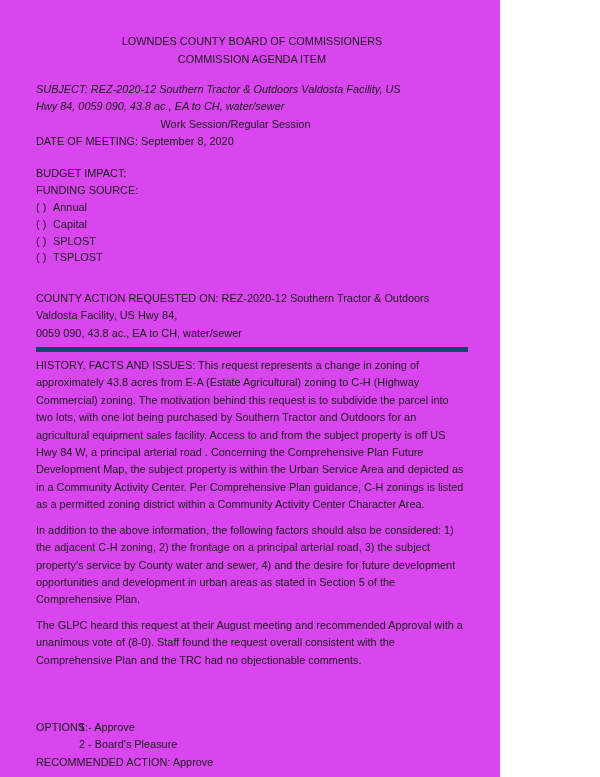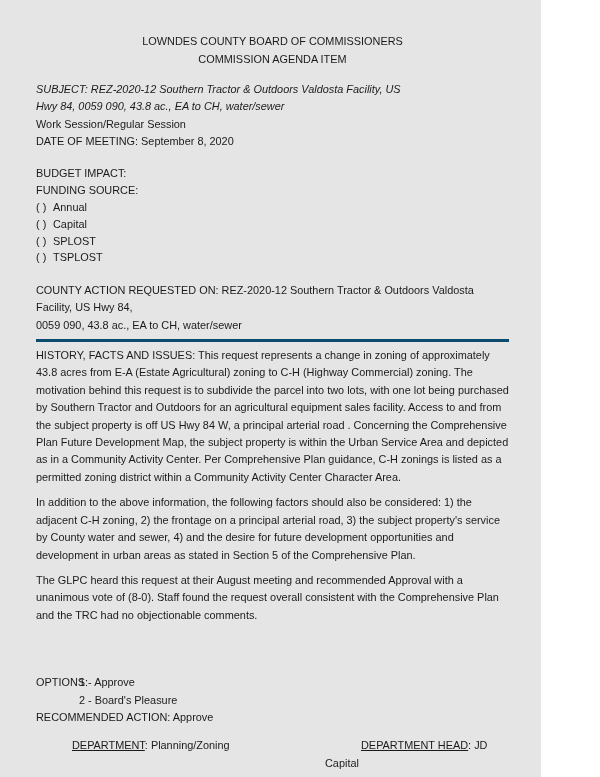--- a/index.html
+++ b/index.html
@@ -2,49 +2,49 @@
 <html><head>
 <meta charset="utf-8">
 <style>
   html, body {
     margin: 0;
     padding: 0;
     background: #ffffff;
   }
   .page {
     position: relative;
-    width: 541px;
+    width: 500px;
     height: 777px;
-    background: #e5e5e5;
+    background: #d946ef;
     box-sizing: border-box;
     padding: 33px 32px 8px 36px;
     font-family: "Liberation Sans", sans-serif;
     font-size: 10.9px;
     line-height: 17.4px;
     color: #1b1b1b;
     overflow: hidden;
   }
   .doc-title {
     text-align: center;
     line-height: 17.5px;
   }
   .preline { white-space: pre-line; }
   .subject-block { margin-top: 13px; font-style: italic; }
   .session-line {
-    text-align: left;
+    text-align: center;
     padding-right: 33px;
   }
   .date-line { }
   .budget-label { margin-top: 14px; }
   .funding-row { line-height: 16.6px; }
   .funding-box { display: inline-block; min-width: 17px; }
   .funding-lbl { display: inline-block; }
   .county-action {
-    margin-top: 16px;
-    border-bottom: 3px solid #0c4a6e;
+    margin-top: 24px;
+    border-bottom: 5px solid #0c4a6e;
     padding-bottom: 5px;
   }
   .para { margin: 0; }
   .history-para { margin-top: 5px; }
   .considerations-para { margin-top: 8px; }
   .glpc-para { margin-top: 8px; }
   .options-block { margin-top: 50px; }
   .options-row { display: flex; }
   .options-label { width: 43px; flex: 0 0 43px; }
   .recommended-line { }

